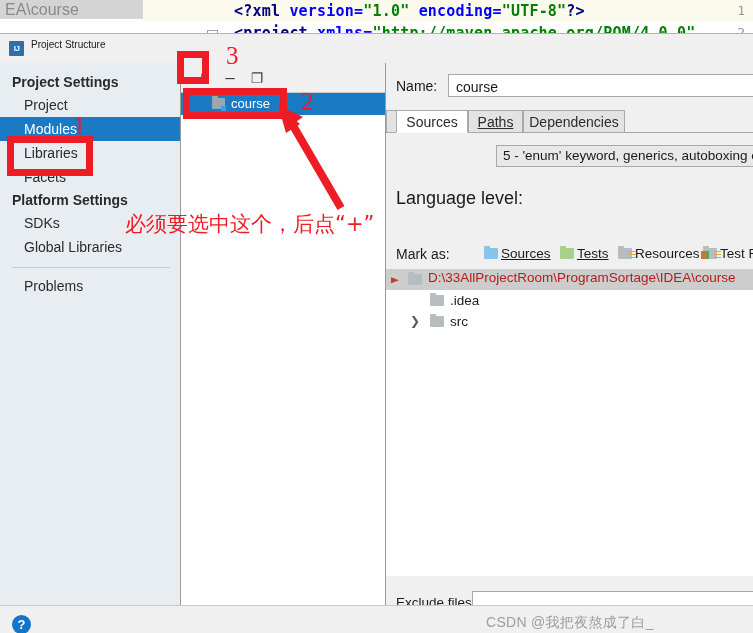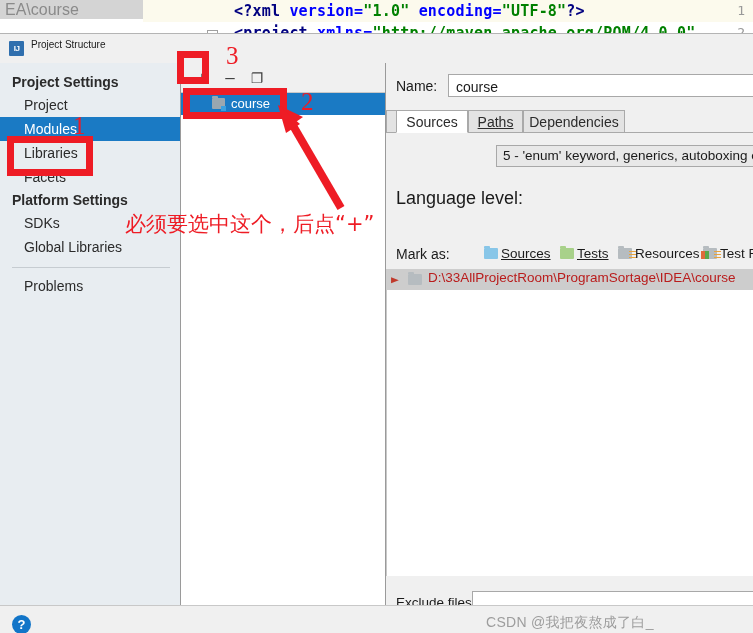--- a/index.html
+++ b/index.html
@@ -239,20 +239,31 @@
     </div>
 
     <div id="detail-white"></div>
 
     <div id="path-row">
       <span id="path-arrow">►</span>
       <span id="path-folder"></span>
       <span id="path-text">D:\33AllProjectRoom\ProgramSortage\IDEA\course</span>
     </div>
 
+    <div id="tree-area">
+      <div class="tree-row">
+        <span class="tree-folder" style="left:44px;"></span>
+        <span style="position:absolute;left:64px;top:0;">.idea</span>
+      </div>
+      <div class="tree-row">
+        <span class="tree-chevron">❯</span>
+        <span class="tree-folder" style="left:44px;"></span>
+        <span style="position:absolute;left:64px;top:0;">src</span>
+      </div>
+    </div>
 
     <div id="excl-row">
       <span id="excl-label">Exclude files:</span>
       <input id="excl-input" type="text" value="" style="">
 
     </div>
   </div>
 
   <div id="bottombar">
     <div id="help-btn">?</div>

